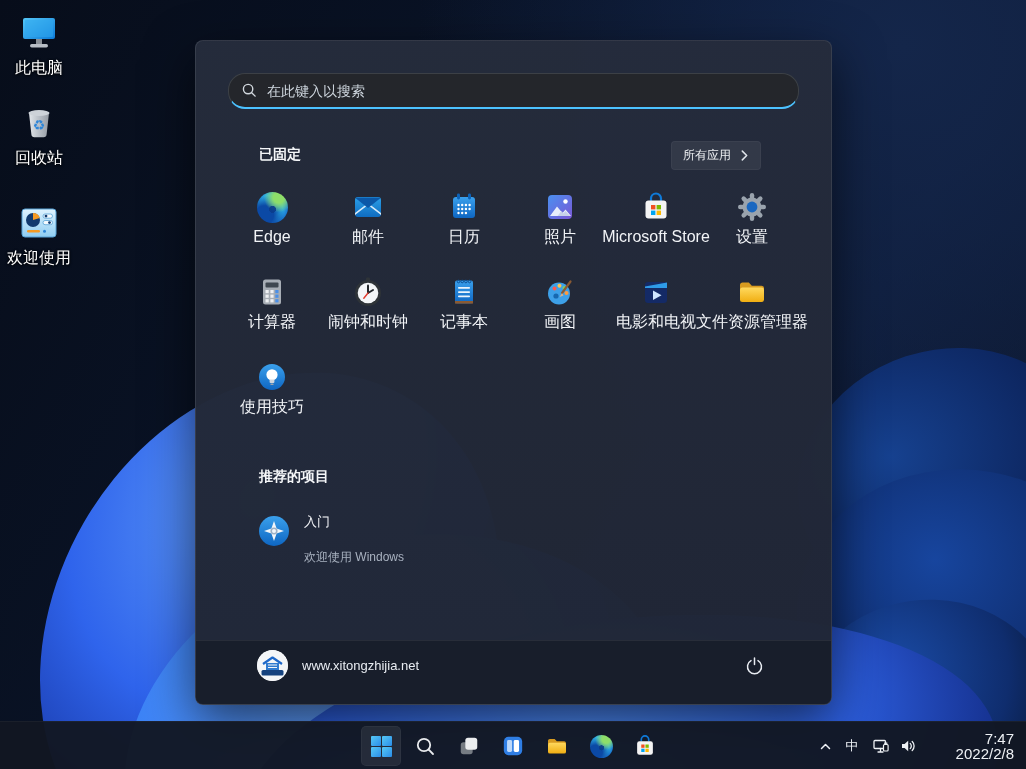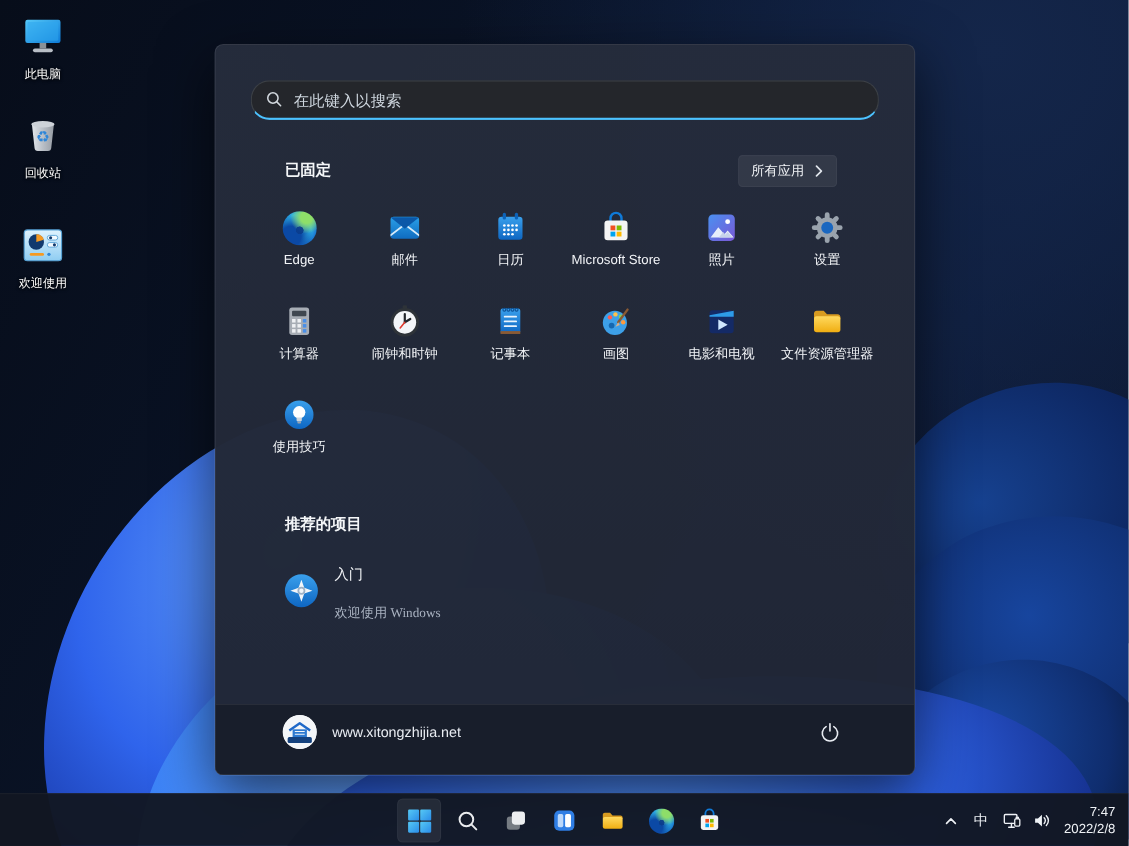--- a/index.html
+++ b/index.html
@@ -20,21 +20,21 @@
     background:radial-gradient(ellipse at 45% 35%, #4f8ef6 0%, #2d5fe0 45%, #132c86 75%, rgba(8,16,46,0) 90%); }
   .p-right-1 { width:300px; height:260px; right:-70px; top:350px; transform:rotate(-18deg);
     background:radial-gradient(ellipse at 35% 35%, #16418f 0%, #0d2660 58%, #081636 80%, rgba(6,12,28,0) 92%); }
   .p-right-2 { width:340px; height:300px; right:-110px; top:470px; transform:rotate(10deg);
     background:radial-gradient(ellipse at 38% 32%, #17459e 0%, #0e2a68 55%, #07142f 82%, rgba(6,12,28,0) 93%); }
   .p-right-3 { width:260px; height:230px; right:-30px; top:600px; transform:rotate(-8deg);
     background:radial-gradient(ellipse at 40% 30%, #1a4ba6 0%, #0f2d6e 52%, #081735 80%, rgba(6,12,28,0) 92%); }
   
   .desktop-icon { position:absolute; width:78px; display:flex; flex-direction:column; align-items:center; gap:5px; z-index:5; cursor:default; }
   .di-art { width:46px; height:46px; display:flex; align-items:center; justify-content:center; position:relative; }
-  .di-label { font-size:11px; line-height:14px; color:#fff; text-align:center; text-shadow:0 1px 3px rgba(0,0,0,.95), 0 0 2px rgba(0,0,0,.8); }
+  .di-label { font-size:16px; line-height:14px; color:#fff; text-align:center; text-shadow:0 1px 3px rgba(0,0,0,.95), 0 0 2px rgba(0,0,0,.8); }
   
   .edge-ball { border-radius:50%;
     background:
       radial-gradient(circle at 50% 56%, rgba(10,60,140,.9) 0 14%, rgba(0,0,0,0) 16%),
       radial-gradient(circle at 70% 18%, #8ede69 0 16%, rgba(0,0,0,0) 44%),
       radial-gradient(circle at 24% 74%, #0b49a5 0 28%, rgba(0,0,0,0) 60%),
       radial-gradient(circle at 46% 44%, #2fb4e8 0 46%, #1668c8 78%);
   }
   .shortcut-badge { position:absolute; left:0; bottom:0; width:13px; height:13px; border-radius:3px; background:#2f7ce0; display:flex; align-items:center; justify-content:center; box-shadow:0 0 0 1px rgba(255,255,255,.85); }
   
@@ -47,41 +47,41 @@
     border-radius:17px; display:flex; align-items:center; gap:10px; padding:0 13px; }
   .search-box input { flex:1; background:transparent; border:none; outline:none; color:#e6e9ee; font-size:14px; font-family:inherit; }
   .search-box input::placeholder { color:#ced6de; opacity:1; }
   .section-row { margin:34px 70px 0 63px; display:flex; align-items:center; justify-content:space-between; height:24px; }
   .section-title { font-size:14px; font-weight:bold; color:#f4f6f8; }
   .all-apps-btn { display:flex; align-items:center; gap:9px; background:rgba(255,255,255,.07); border:1px solid rgba(255,255,255,.04);
     border-radius:4px; padding:5px 11px; font-size:12px; color:#f0f2f5; cursor:pointer; }
   .pinned-grid { margin:20px 28px 0; display:grid; grid-template-columns:repeat(6,96px); grid-auto-rows:85px; }
   .tile { display:flex; flex-direction:column; align-items:center; padding-top:4px; gap:7px; border-radius:4px; cursor:pointer; }
   .tile-icon { width:32px; height:32px; display:flex; align-items:center; justify-content:center; }
-  .tile-label { font-size:12px; line-height:13px; color:#f2f4f7; text-align:right; white-space:nowrap; }
+  .tile-label { font-size:16px; line-height:13px; color:#f2f4f7; text-align:right; white-space:nowrap; }
   .rec-header { margin:26px 63px 0; }
-  .rec-item { margin:28px 0 0 61px; display:flex; align-items:center; gap:13px; width:280px; cursor:pointer; border-radius:4px;font-family:Liberation Serif, serif; }
+  .rec-item { margin:28px 0 0 61px; display:flex; align-items:flex-start; gap:13px; width:280px; cursor:pointer; border-radius:4px; }
   .rec-title { font-size:13px; color:#f2f4f7; line-height:16px; }
   .rec-sub { font-size:12px; color:#a9b2c0; line-height:15px;margin-top:20px; }
   .menu-footer { position:absolute; left:0; right:0; bottom:0; height:64px; background:rgba(24,29,42,.95);
     border-top:1px solid rgba(255,255,255,.07); display:flex; align-items:center; justify-content:space-between; padding:0 60px 15px 61px; }
   .user-chip { display:flex; align-items:center; gap:14px; cursor:pointer; }
   .avatar { width:31px; height:31px; border-radius:50%; background:#f4f6f8; display:flex; align-items:center; justify-content:center; overflow:hidden; }
   .user-site { font-size:13px; color:#e8ecf2; }
   .power-btn { width:34px; height:34px; display:flex; align-items:center; justify-content:center; border-radius:4px; cursor:pointer; }
   
   .taskbar { position:absolute; left:0; right:0; bottom:0; height:48px; z-index:20;
     background:rgba(18,23,34,.96); border-top:1px solid rgba(255,255,255,.04); }
   .tb-center { position:absolute; left:50%; top:0; transform:translateX(-50%); height:48px; display:flex; align-items:center; gap:4px; }
   .tb-btn { width:40px; height:40px; border-radius:5px; display:flex; align-items:center; justify-content:center; cursor:pointer; }
   .tb-btn.active { background:rgba(255,255,255,.08); box-shadow:inset 0 0 0 1px rgba(255,255,255,.04); }
   .tray { position:absolute; right:2px; top:0; height:48px; display:flex; align-items:center; }
   .tray-btn { height:40px; display:flex; align-items:center; justify-content:center; gap:9px; border-radius:5px; cursor:pointer; padding:0 7px; }
   .ime { font-size:13px; color:#eef1f5; }
-  .clock { text-align:right; font-size:12px; line-height:15px; color:#eef1f5; padding:0 10px 0 4px; cursor:pointer; }
+  .clock { text-align:right; font-size:15px; line-height:15px; color:#eef1f5; padding:0 10px 0 4px; cursor:pointer;margin-left:28px; }
 </style>
 </head>
 <body>
 
 <svg width="0" height="0" style="position:absolute">
   <defs>
     <linearGradient id="g-blue" x1="0" y1="0" x2="0" y2="1">
         <stop offset="0" stop-color="#3aa0ec"></stop>
         <stop offset="1" stop-color="#0e66c2"></stop>
       </linearGradient>
@@ -229,41 +229,41 @@
                 <circle cx="17.9" cy="22" r="1.2"></circle>
             </g>
           </svg>
         </div>
         <div class="tile-label">日历</div>
       </div>
 
       <div class="tile">
         <div class="tile-icon">
           <svg width="32" height="32" viewBox="0 0 32 32">
+            <rect x="4" y="4" width="24" height="24" rx="4" fill="url(#g-photos)"></rect>
+            <circle cx="21.5" cy="10.5" r="2.2" fill="#fff"></circle>
+            <path d="M6 25l7-9.5 5.5 6.5 3-3.5L27 25z" fill="#eef3fc" opacity=".95"></path>
+            <path d="M13.5 25l4-5 2 2.5 2-2.5 4.5 5z" fill="#c3cfe8" opacity=".9"></path>
+          </svg>
+        </div>
+        <div class="tile-label">照片</div>
+      </div>
+
+      <div class="tile">
+        <div class="tile-icon">
+          <svg width="32" height="32" viewBox="0 0 32 32">
             <path d="M11 10V7.5a5 5 0 0 1 10 0V10" fill="none" stroke="#0f7ad8" stroke-width="2.2"></path>
             <rect x="5.5" y="9.5" width="21" height="18" rx="3" fill="#f4f4f4"></rect>
             <rect x="11" y="14" width="4.4" height="4.4" fill="#f25022"></rect>
             <rect x="16.6" y="14" width="4.4" height="4.4" fill="#7fba00"></rect>
             <rect x="11" y="19.6" width="4.4" height="4.4" fill="#00a4ef"></rect>
             <rect x="16.6" y="19.6" width="4.4" height="4.4" fill="#ffb900"></rect>
           </svg>
         </div>
         <div class="tile-label">Microsoft Store</div>
-      </div>
-
-      <div class="tile">
-        <div class="tile-icon">
-          <svg width="32" height="32" viewBox="0 0 32 32">
-            <rect x="4" y="4" width="24" height="24" rx="4" fill="url(#g-photos)"></rect>
-            <circle cx="21.5" cy="10.5" r="2.2" fill="#fff"></circle>
-            <path d="M6 25l7-9.5 5.5 6.5 3-3.5L27 25z" fill="#eef3fc" opacity=".95"></path>
-            <path d="M13.5 25l4-5 2 2.5 2-2.5 4.5 5z" fill="#c3cfe8" opacity=".9"></path>
-          </svg>
-        </div>
-        <div class="tile-label">照片</div>
       </div>
 
       <div class="tile">
         <div class="tile-icon">
           <svg width="32" height="32" viewBox="0 0 32 32">
             <g fill="#9aa3ad">
               <rect x="13.8" y="2" width="4.4" height="28" rx="2.2"></rect>
               <rect x="13.8" y="2" width="4.4" height="28" rx="2.2" transform="rotate(45 16 16)"></rect>
               <rect x="13.8" y="2" width="4.4" height="28" rx="2.2" transform="rotate(90 16 16)"></rect>
               <rect x="13.8" y="2" width="4.4" height="28" rx="2.2" transform="rotate(135 16 16)"></rect>

